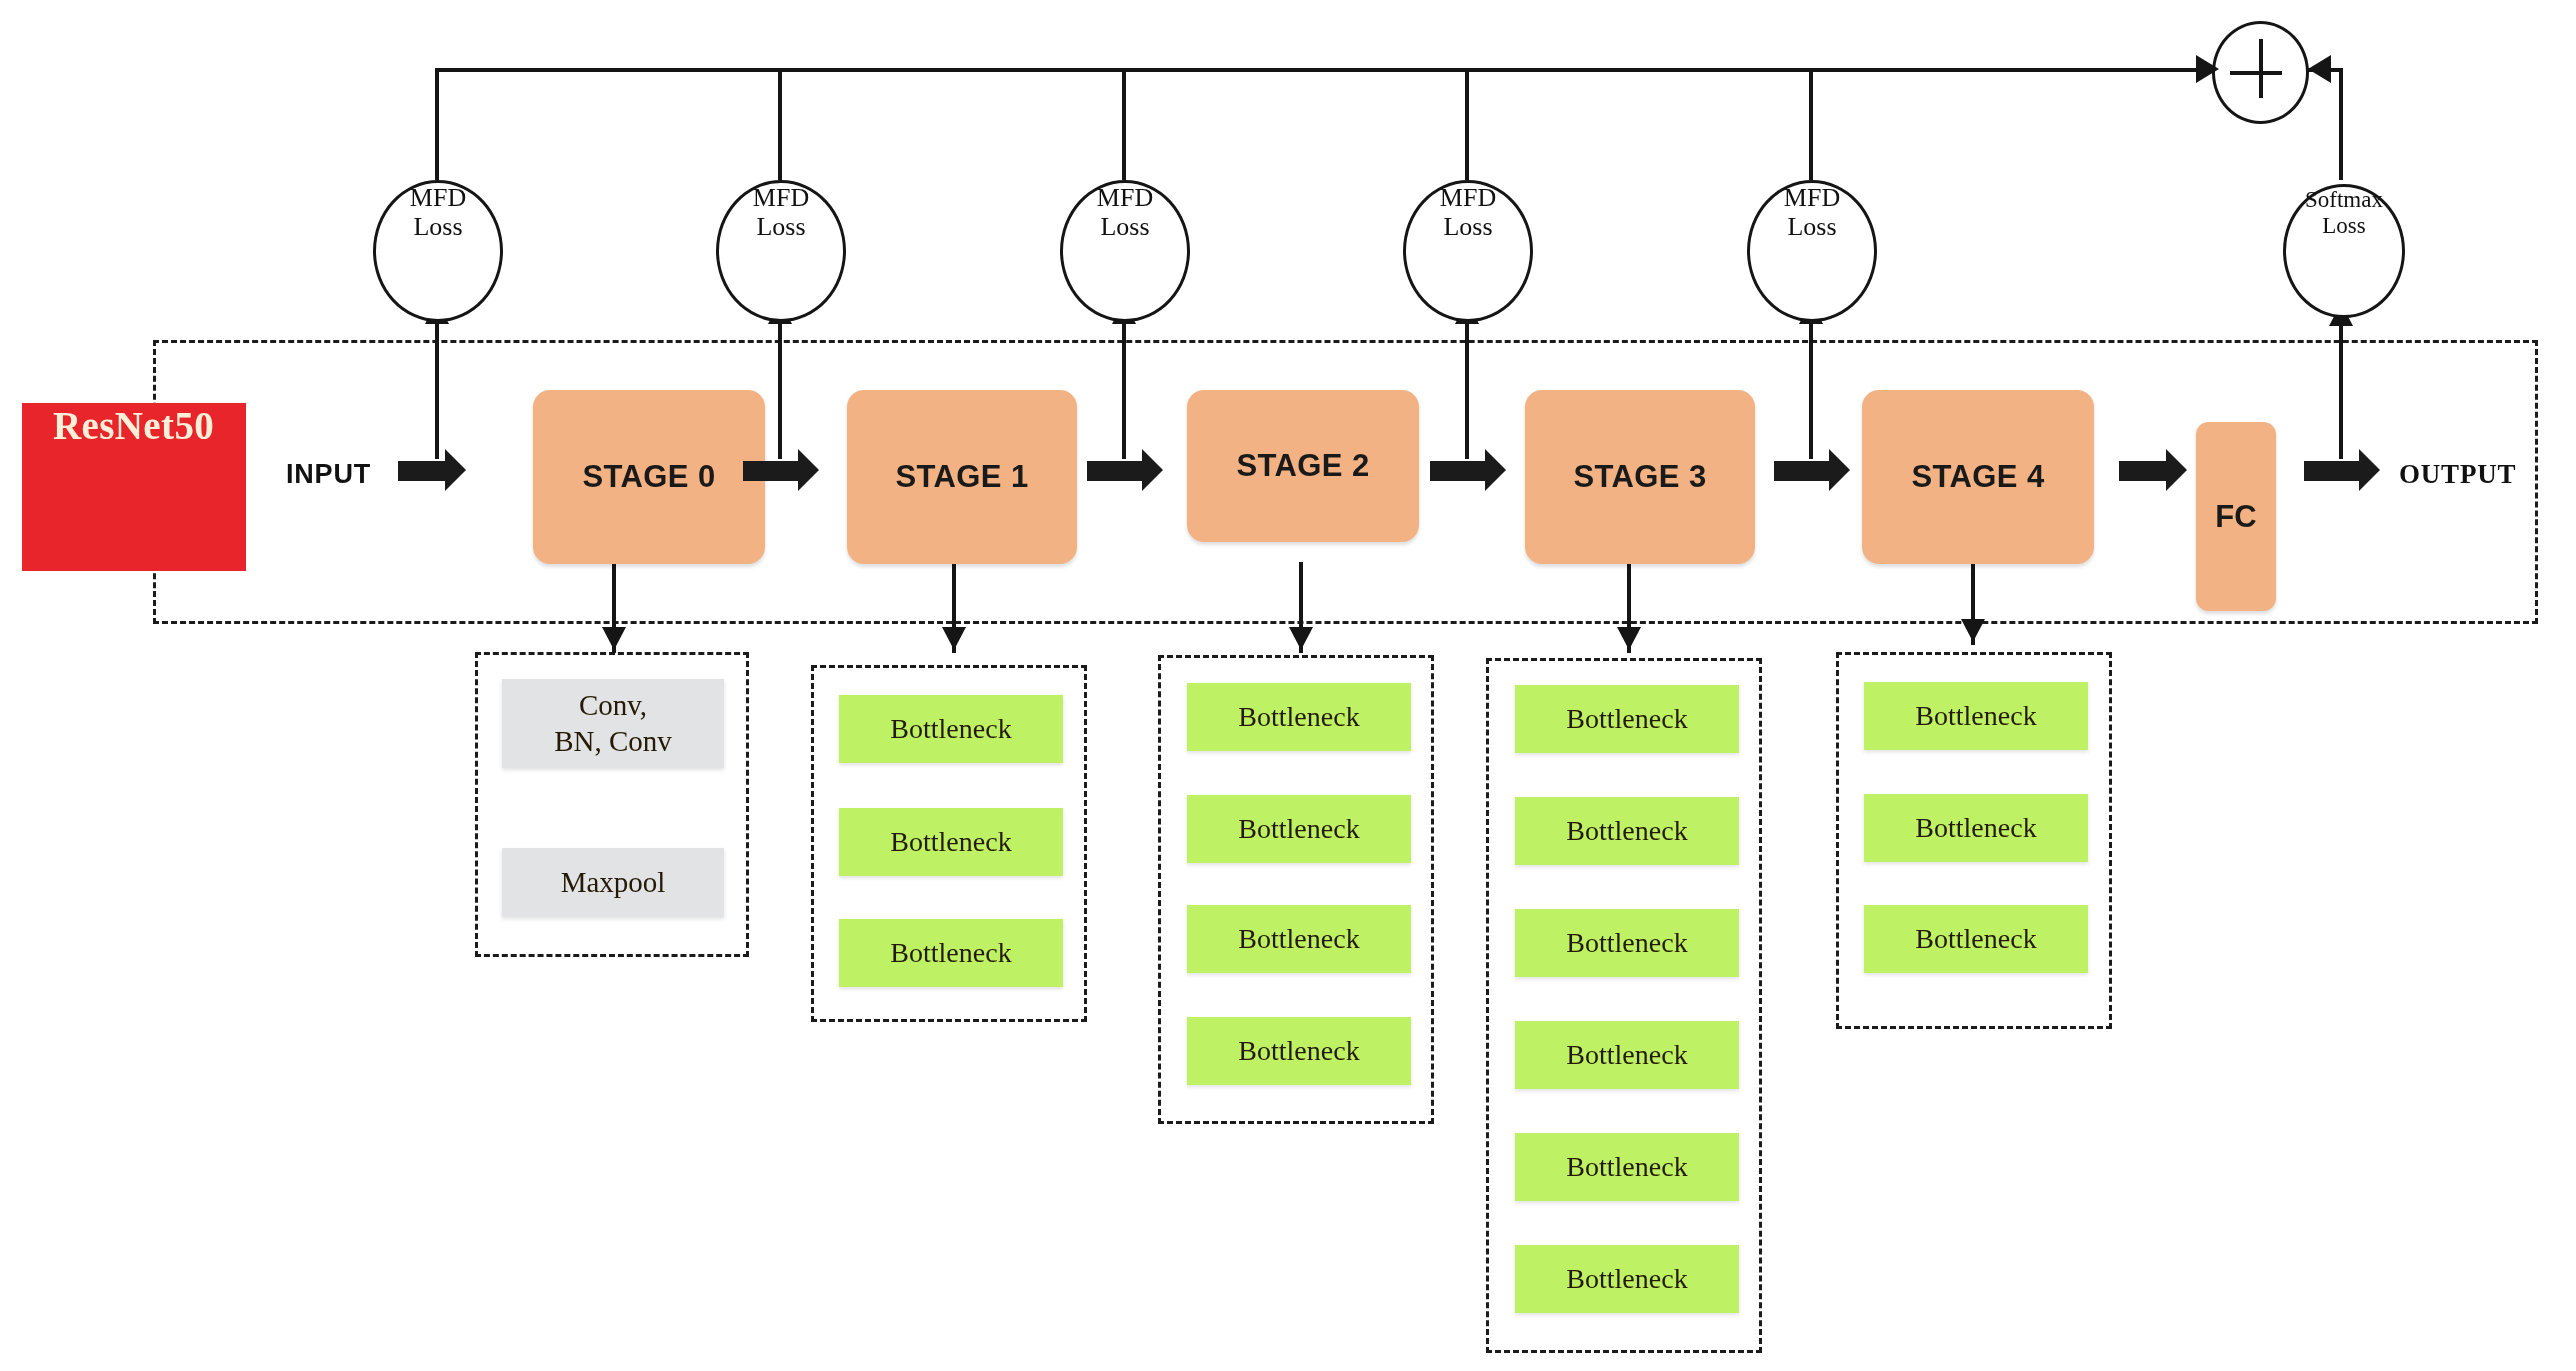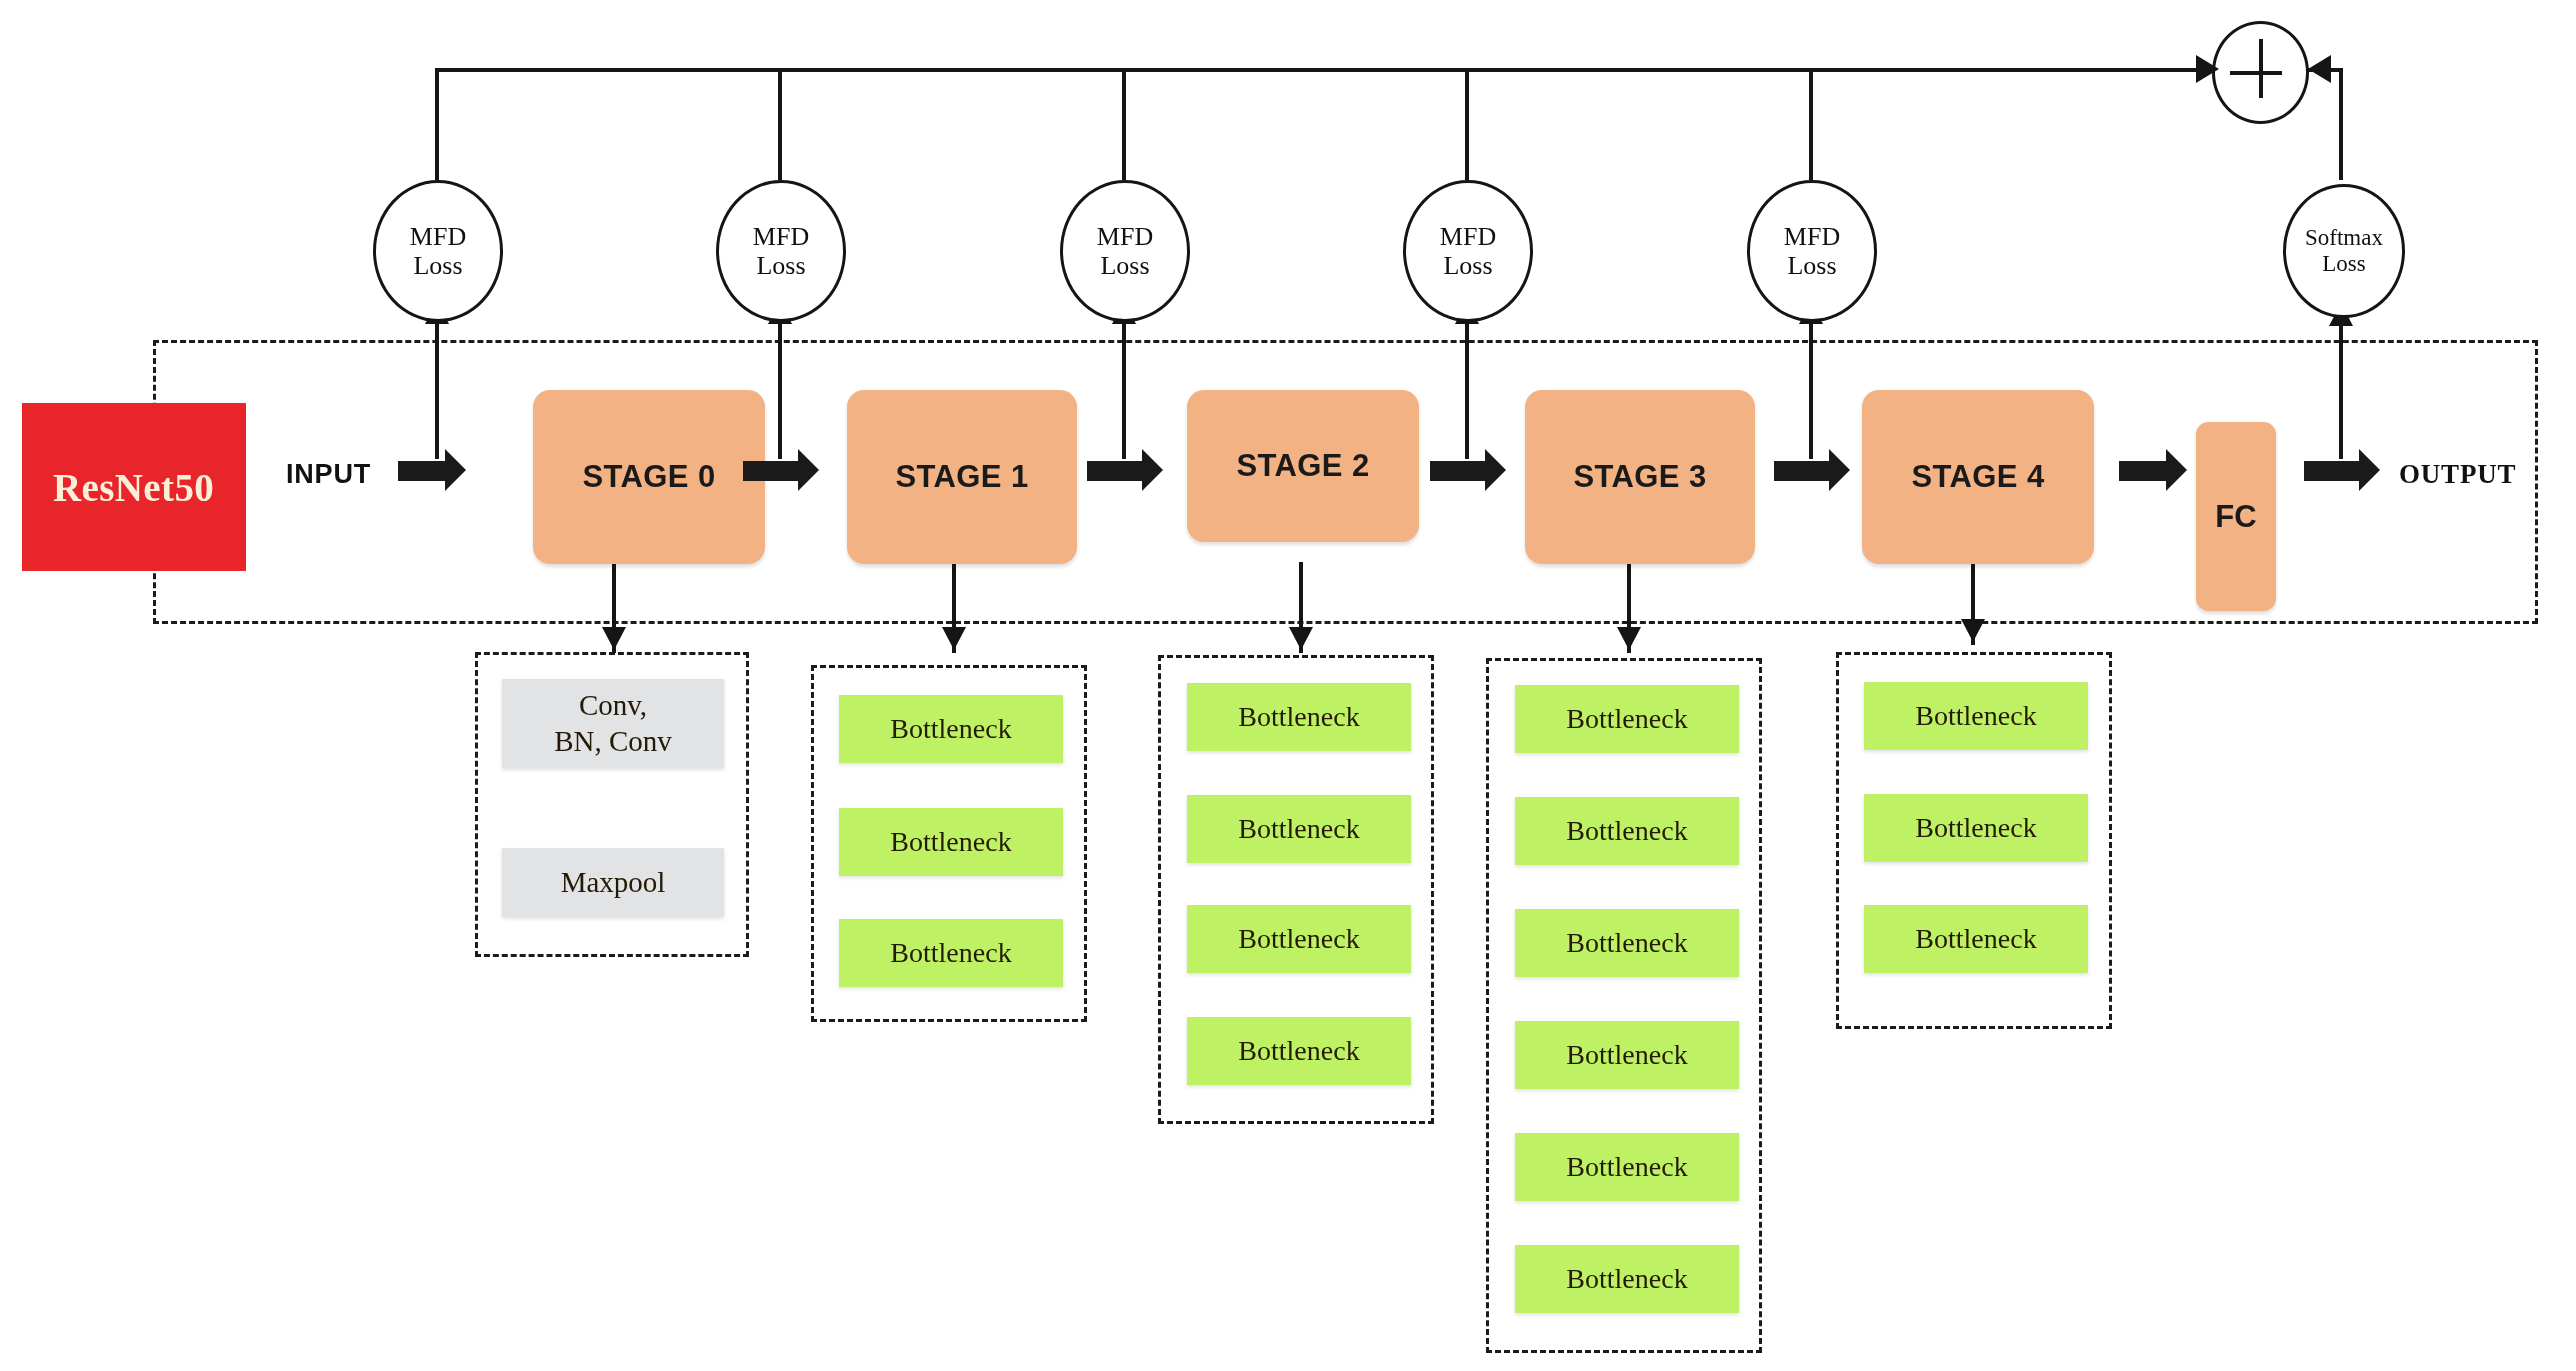--- a/index.html
+++ b/index.html
@@ -2,21 +2,21 @@
 <html style="font-size:12.4px"><head>
 <meta charset="utf-8">
 <style>
   html,body{margin:0;padding:0;background:#ffffff;}
   #stage{position:relative;width:2576px;height:1372px;background:#ffffff;
          font-family:"Liberation Serif",serif;overflow:hidden;}
   .abs{position:absolute;}
 
   
   .resnet-box{left:21.6px;top:403px;width:224px;height:168px;background:#E8252B;
-      display:flex;align-items:center;justify-content:center;
+      display:flex;align-items:flex-start;justify-content:center;
       font-family:"Liberation Serif",serif;font-weight:bold;font-size:39px;
       color:#FBEFD8;letter-spacing:0.4px;z-index:6;}
 
   
   .net-frame{left:153px;top:340px;width:2385px;height:284px;
       border:3.9px dashed #1b1b1b;box-sizing:border-box;z-index:2;}
 
   
   .stage{background:#F3B283;border-radius:17px;display:flex;align-items:center;
       justify-content:center;color:#1a1a1a;z-index:5;
@@ -33,21 +33,21 @@
       font-size:27px;color:#111;letter-spacing:0.8px;z-index:6;}
 
   
   .fatarrow{height:20px;background:#1b1b1b;z-index:6;}
   .fatarrow:after{content:"";position:absolute;right:-20px;top:-11.6px;
       width:0;height:0;border-top:21.6px solid transparent;
       border-bottom:21.6px solid transparent;border-left:21.6px solid #1b1b1b;}
 
   
   .loss{border:3.1px solid #151515;border-radius:50%;background:#fff;
-      display:flex;flex-direction:column;align-items:center;justify-content:center;
+      display:flex;flex-direction:column;align-items:center;justify-content:flex-start;
       z-index:7;line-height:1.12;color:#111;}
   .loss span{display:block;text-align:center;}
   .loss-mfd{width:124px;height:136px;font-size:26px;}
   .loss-soft{width:116px;height:128px;font-size:23px;}
 
   
   .plusnode{width:91px;height:97px;border:3.9px solid #151515;border-radius:50%;
       background:#fff;z-index:8;}
   .plusnode:before,.plusnode:after{content:"";position:absolute;background:#151515;}
   .plusnode:before{left:50%;top:15.4px;width:3.9px;height:59px;margin-left:-1.5px;}

